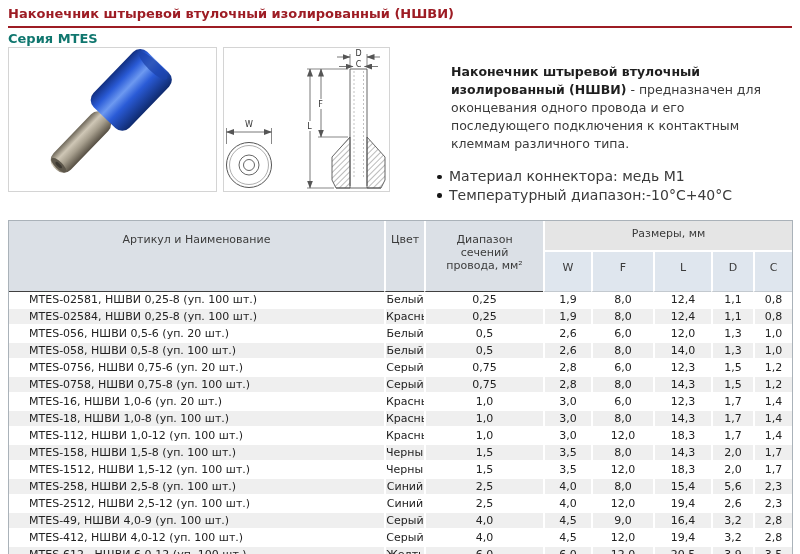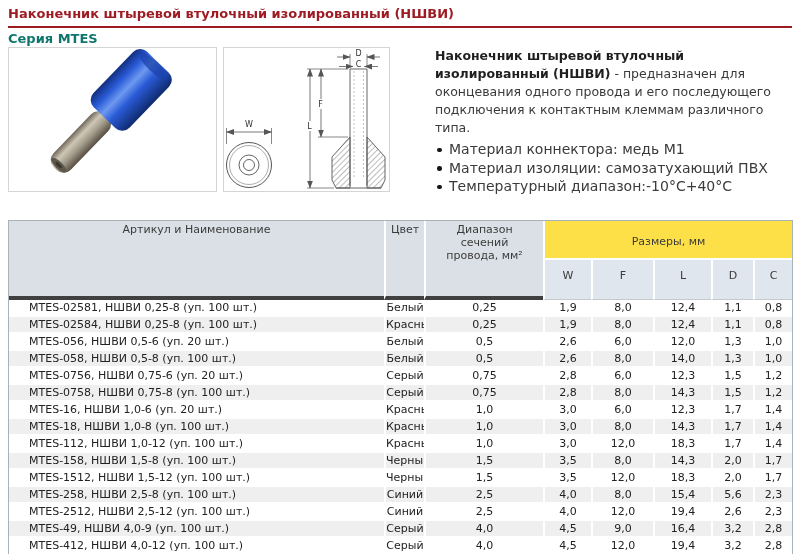--- a/index.html
+++ b/index.html
@@ -15,36 +15,36 @@
   .series{font-size:13px;font-weight:bold;color:#0f766e;line-height:14px;margin-top:4px}
 
   
   .product-row{display:flex;margin-top:1px;height:145px}
   .img-box{border:1px solid #d4d4d4;background:#fff;box-sizing:border-box}
   .photo-box{width:209px}
   .drawing-box{width:167px;margin-left:6px}
   .img-box svg{display:block}
 
   .desc{margin-left:45px;width:362px;font-size:12.5px;line-height:18px;color:#3a3a3a}
-  .desc p{margin:0}
+  .desc p{margin:16px}
   .desc b{color:#1f1f1f}
   ul.specs{list-style:none;margin:5px 0 0 0;padding:0}
   ul.specs li{position:relative;padding-left:14px;margin:3px 0;font-size:14px;line-height:15.5px;color:#3a3a3a}
   ul.specs li::before{content:"";position:absolute;left:2px;top:5.5px;width:4.5px;height:4.5px;
                       border-radius:50%;background:#161616}
 
   
   table.catalog{margin-top:28px;width:784px;table-layout:fixed;
                 border-collapse:separate;border-spacing:0;
                 border:1px solid #aab2b9;font-size:11px}
   th{font-weight:normal;color:#3b3b3b;background:#dbe0e6;border-left:2px solid #fff;
      text-align:center;padding:0;vertical-align:top}
   th.first{border-left:none}
-  th.span2{padding-top:2px;border-bottom:4px solid #404040}
-  th.band{background:#fde047;height:23px;padding-top:14px;border-bottom:2px solid #fff}
+  th.span2{padding-top:12px;border-bottom:1px solid #404040}
+  th.band{background:#e5e5e5;height:23px;padding-top:6px;border-bottom:2px solid #fff}
   tr.sub th{height:30px;padding-top:9px;background:#dfe6ee;border-bottom:1px solid #c3c9cf}
   th .hl{display:block;line-height:13px}
   td{height:15px;line-height:15px;padding:0;text-align:center;color:#222;
      border-left:2px solid #fff;border-bottom:2px solid #fff;background:#fff;
      white-space:nowrap;overflow:hidden}
   td.article{text-align:left;padding-left:20px}
   td.first{border-left:none}
   tbody tr:nth-child(even) td{background:#efefef}
 
   text.dimlbl{font-family:"DejaVu Sans","Liberation Sans",sans-serif;font-size:8px;fill:#333}
@@ -148,21 +148,20 @@
         <text class="dimlbl" x="96.5" y="59" text-anchor="middle">F</text>
         <rect x="81" y="73" width="9" height="10" fill="#fff"></rect>
         <text class="dimlbl" x="85.5" y="81" text-anchor="middle">L</text>
       </svg>
     </div>
 
     <div class="desc">
       <p><b>Наконечник штыревой втулочный изолированный (НШВИ)</b><span> - предназначен для оконцевания одного провода и его последующего подключения к контактным клеммам различного типа.</span></p>
       <ul class="specs">
           <li>Материал коннектора: медь М1</li>
-          <li>Материал изоляции: самозатухающий ПВХ</li>
           <li>Температурный диапазон:-10°С+40°С</li>
         </ul>
     </div>
   </div>
 
   <table class="catalog">
     <colgroup>
       <col style="width:375px">
         <col style="width:40px">
         <col style="width:119px">

